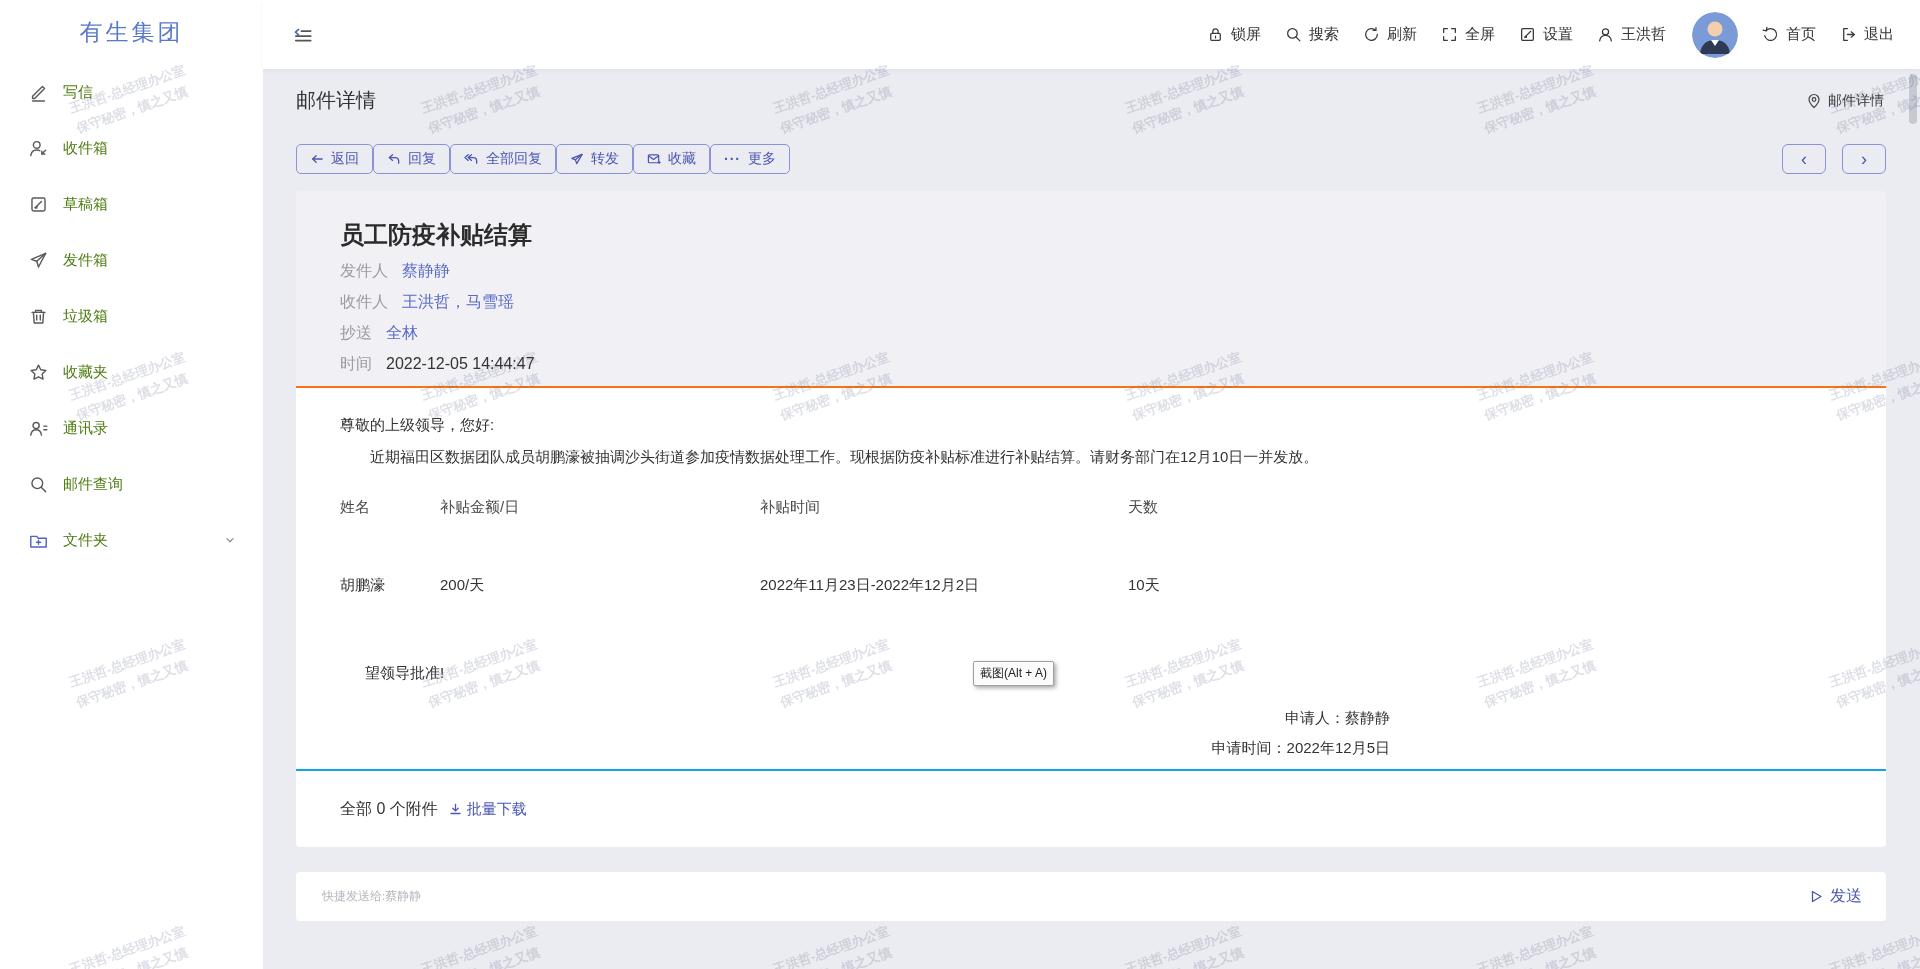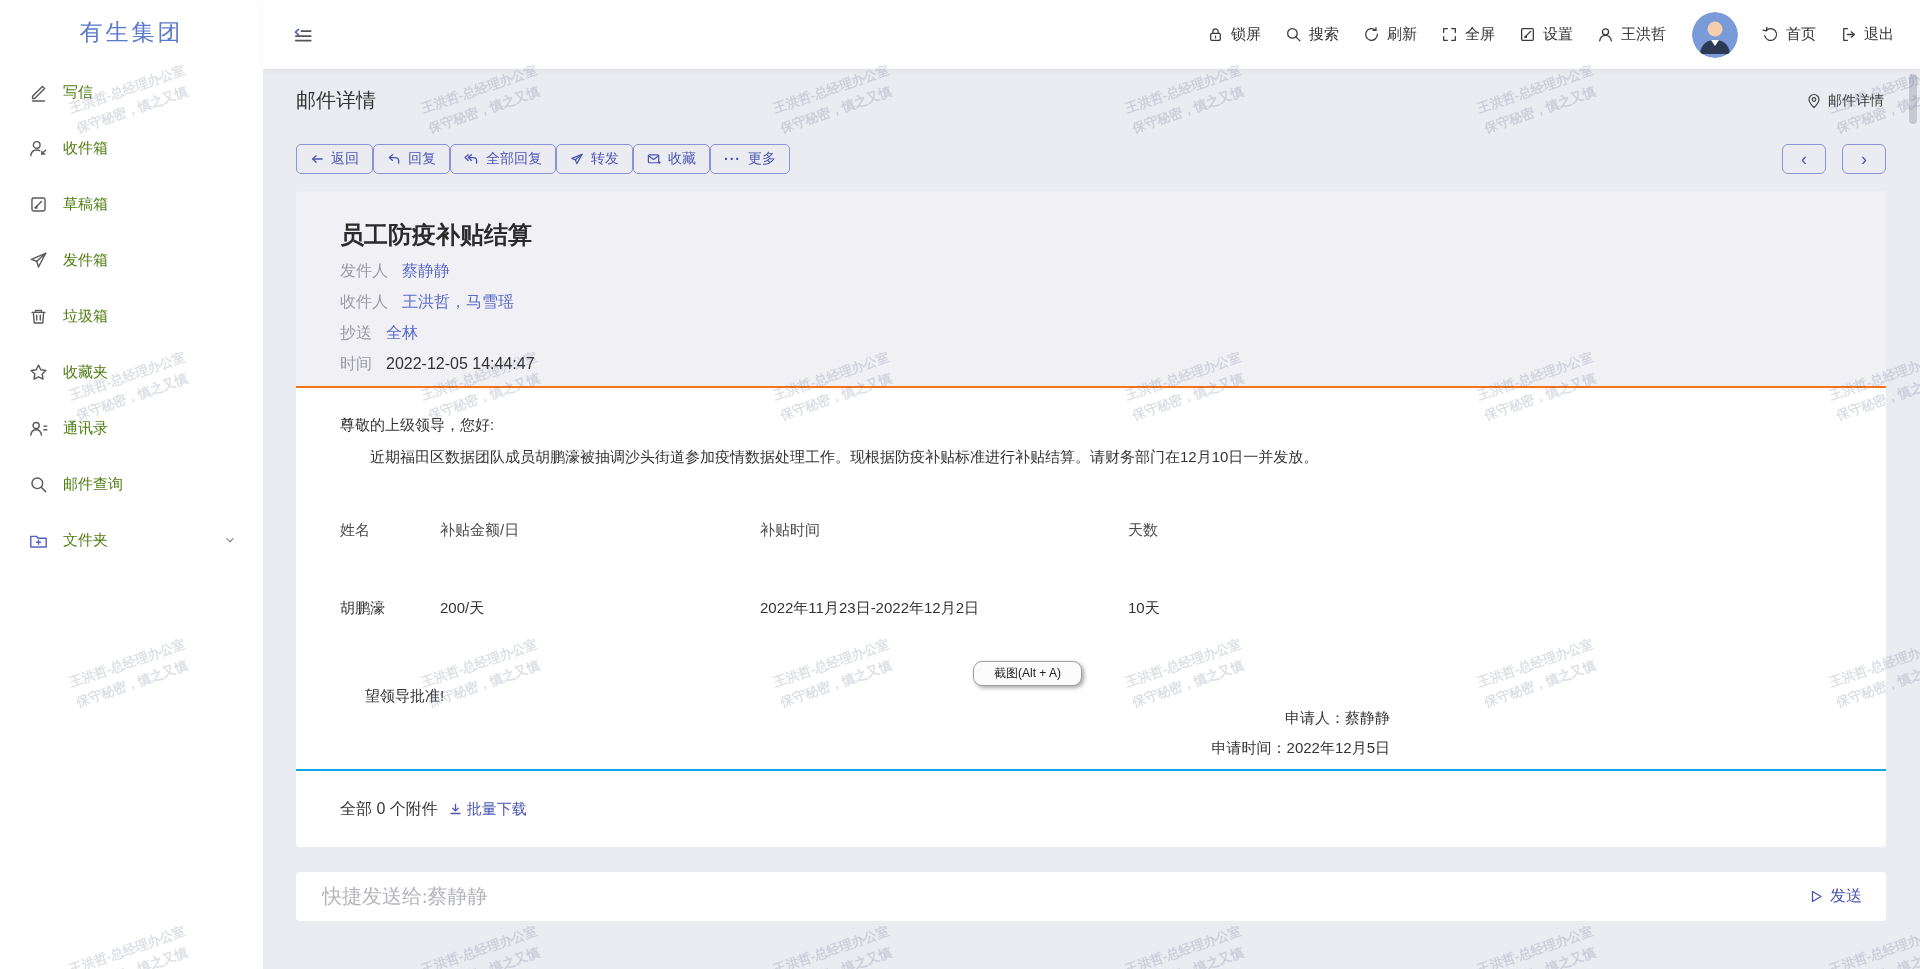--- a/index.html
+++ b/index.html
@@ -41,38 +41,38 @@
     border-radius:4px 4px 0 0;padding:28px 0 0 44px;box-sizing:border-box;}
   .subject{font-size:24px;font-weight:bold;color:#2b2b2b;line-height:32px;}
   .meta-row{margin-top:9px;font-size:16px;display:flex;gap:14px;line-height:22px;}
   .meta-label{color:#9a9aa2;}
   .meta-link{color:#5a6bc8;cursor:pointer;}
   .meta-plain{color:#333;}
   .mail-body{position:relative;background:#fff;height:381px;padding:26px 44px 0 44px;
     box-sizing:border-box;font-size:15px;color:#333;}
   .greeting{line-height:22px;}
   .para{margin-top:10px;text-indent:2em;line-height:22px;}
-  .grid-table{margin-top:51px;display:grid;grid-template-columns:100px 320px 368px 1fr;}
+  .grid-table{margin-top:28px;display:grid;grid-template-columns:100px 320px 368px 1fr;}
   .grid-table .hc{color:#4a4a4a;line-height:22px;}
   .grid-table .rc{margin-top:56px;line-height:22px;}
   .closing{margin-top:66px;margin-left:25px;line-height:22px;}
   .applicant{position:absolute;right:496px;top:512px;text-align:right;font-size:15px;
     color:#333;line-height:30px;}
   .attach{position:absolute;left:0;right:0;bottom:0;height:76px;background:#fff;
     border-top:2px solid #0ea5e9;border-radius:0 0 4px 4px;display:flex;align-items:center;
     padding-left:44px;font-size:16px;color:#333;gap:10px;}
   .batch{color:#4a55b3;display:flex;align-items:center;gap:4px;cursor:pointer;font-size:15px;}
   
   .tooltip{position:absolute;left:677px;top:470px;z-index:50;background:#fbfbfb;
-    border:1px solid #a0a0a0;border-radius:9px;padding:3px 20px;font-size:12px;color:#222;
+    border:1px solid #a0a0a0;border-radius:2px;padding:3px 6px;font-size:12px;color:#222;
     box-shadow:2px 2px 4px rgba(0,0,0,.35);white-space:nowrap;}
   
   .quick-send{position:absolute;left:33px;right:34px;top:803px;height:49px;background:#fff;
     border-radius:4px;display:flex;align-items:center;padding:0 24px;box-sizing:border-box;}
-  .qs-input{flex:1;border:none;outline:none;font-size:20px;color:#333;background:transparent;
+  .qs-input{flex:1;border:none;outline:none;font-size:12px;color:#333;background:transparent;
     font-family:Liberation Serif, serif;}
   .qs-input::placeholder{color:#b4b4bd;}
   .send-btn{display:flex;align-items:center;gap:6px;color:#4a55b3;font-size:16px;cursor:pointer;}
   
   .scroll-thumb{position:absolute;right:3px;top:74px;width:8px;height:50px;background:#c6c8d2;
     border-radius:4px;z-index:6;}
   .wm-layer{position:absolute;inset:0;z-index:30;pointer-events:none;overflow:hidden;}
   .wm-tile{position:absolute;transform:rotate(-19deg);font-size:13px;font-weight:600;
     color:rgba(75,85,120,.19);line-height:21px;white-space:nowrap;}
 </style>

